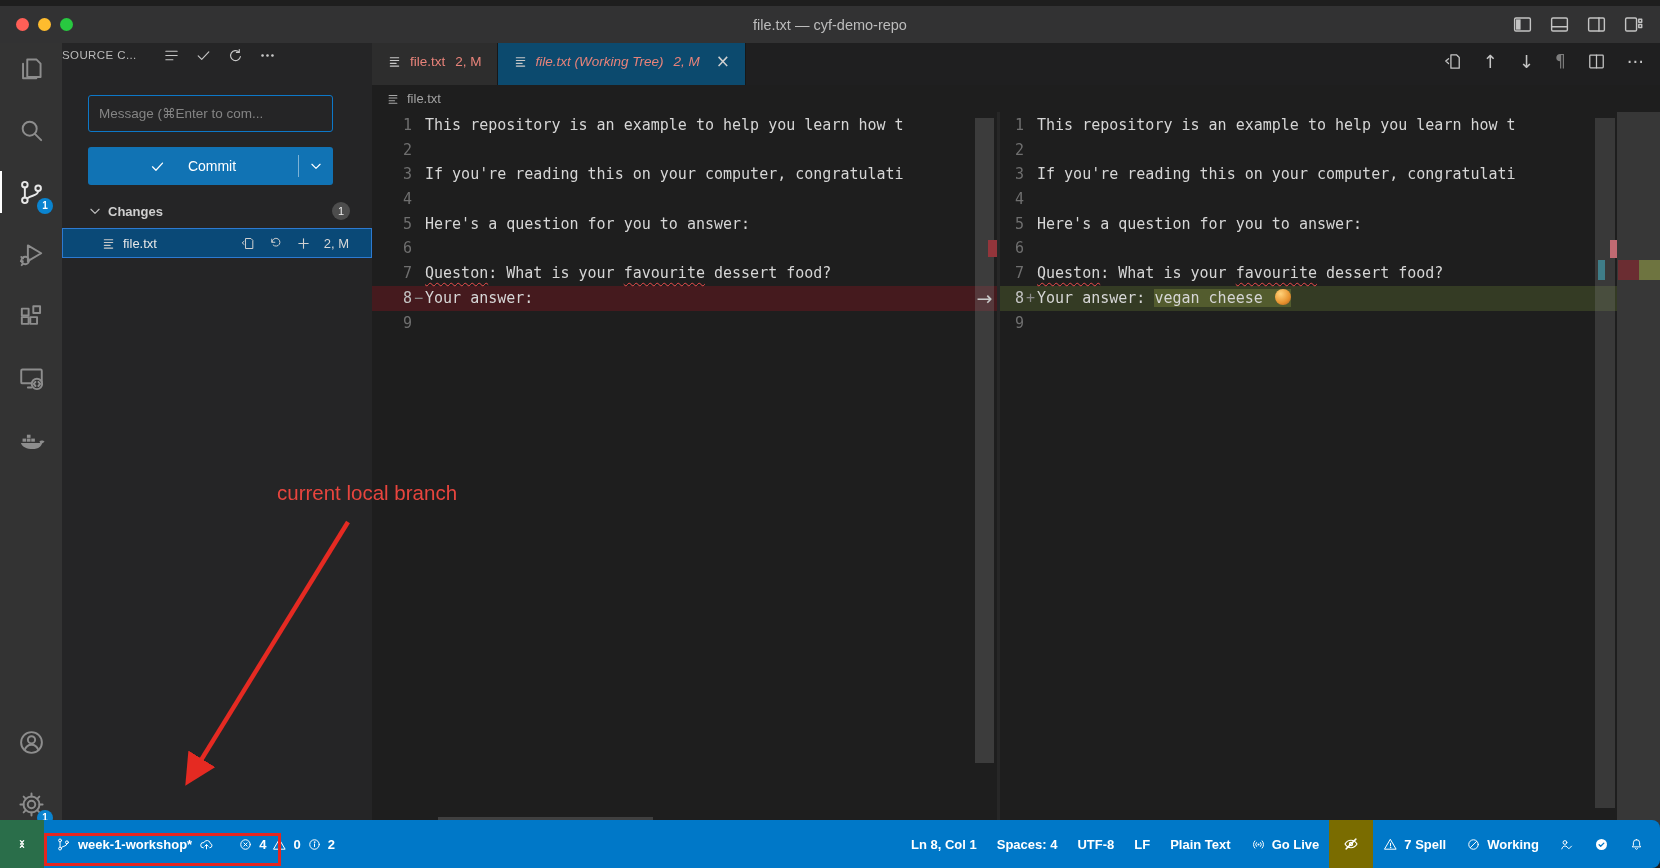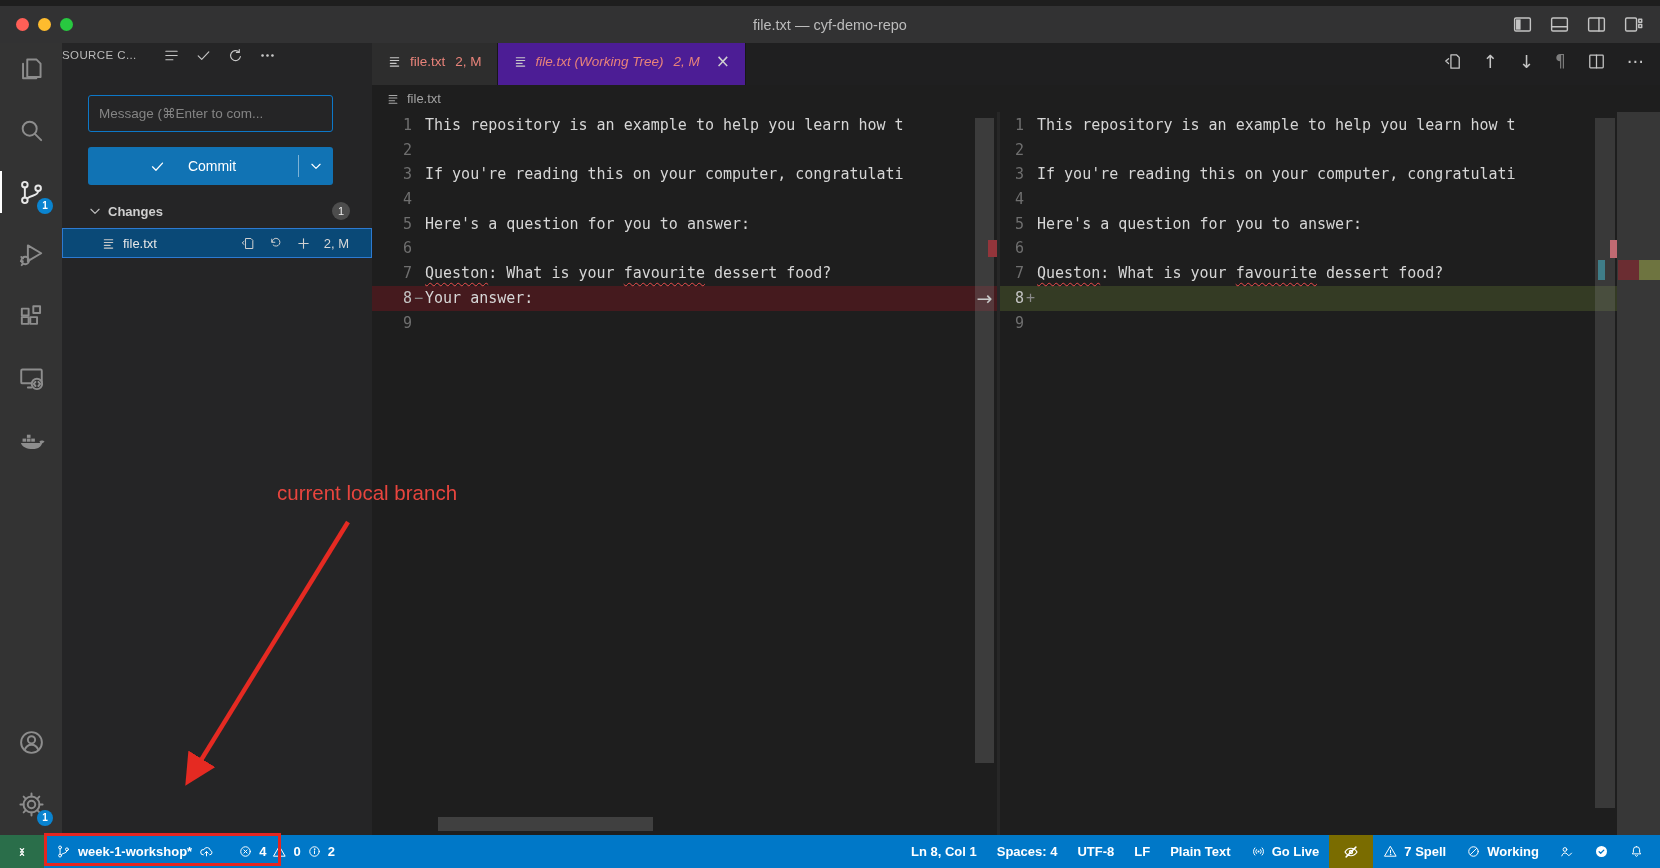--- a/index.html
+++ b/index.html
@@ -49,21 +49,21 @@
   .file-row { position:absolute; left:0; top:191px; width:100%; height:30px; background:#0a4977; border:1px solid #2d7ad1; display:flex; align-items:center; padding:0 22px 0 38px; font-size:13px; color:#e8e8e8; }
   .file-row .file-icon { width:15px; height:15px; color:#cbcbcb; margin-right:7px; }
   .row-actions { margin-left:auto; display:flex; gap:13px; color:#d0d0d0; }
   .row-actions .icon { width:15px; height:15px; }
   .file-status { margin-left:13px; color:#d7d7d7; }
 
   
   .editor { flex:1; position:relative; background:#1e1e1e; }
   .tabs { position:absolute; top:0; left:0; right:0; height:48px; background:#1f1f20; display:flex; }
   .tab { height:48px; display:flex; align-items:center; gap:8px; padding:0 15px; font-size:13.5px; color:#e8837a; background:#2d2d2d; border-right:1px solid #171717; cursor:pointer; }
-  .tab.active { background:#4c1d95;text-align:right; }
+  .tab.active { background:#0c4a6e;text-align:right; }
   .tab .file-icon { width:15px; height:15px; color:#c9c9c9; }
   .tab.italic .tab-label, .tab.italic .tab-status { font-style:italic; }
   .tab-status { margin-left:2px; }
   .tab-close { color:#d0d0d0; font-size:17px; margin-left:8px; font-family:"DejaVu Sans",sans-serif; }
   .editor-actions { position:absolute; right:16px; top:0; height:48px; display:flex; align-items:center; gap:21px; color:#c5c5c5; z-index:2; }
   .editor-actions .icon { width:19px; height:19px; }
   .ea-glyph { font-size:18px; font-family:"DejaVu Sans",sans-serif; color:#c5c5c5; }
   .ea-dim { color:#7d7d7d; font-size:17px; }
   .breadcrumb { position:absolute; top:48px; left:0; right:0; height:27px; display:flex; align-items:center; gap:7px; padding-left:14px; color:#a3a3a3; font-size:13px; background:#1e1e1e; }
   .breadcrumb .file-icon { width:14px; height:14px; color:#a8a8a8; }
@@ -90,21 +90,21 @@
   .revert-arrow { position:absolute; left:597px; top:175px; width:31px; height:24px; color:#c8c8c8; font-size:19px; text-align:center; font-family:"DejaVu Sans",sans-serif; }
   
   .vscroll-left { position:absolute; left:603px; top:6px; width:19px; height:645px; background:rgba(121,121,121,.33); }
   .ov-left-removed { position:absolute; left:616px; top:128px; width:9px; height:17px; background:#93353b; }
   .hscroll-left { position:absolute; left:66px; top:705px; width:215px; height:14px; background:rgba(121,121,121,.38); }
   .vscroll-right { position:absolute; left:595px; top:6px; width:20px; height:690px; background:rgba(121,121,121,.30); z-index:2; }
   .ov-zone { position:absolute; left:617px; right:0; top:0; bottom:0; background:#373737; }
   .ov-mark { position:absolute; }
 
   
-  .statusbar { position:absolute; left:0; right:0; bottom:0; height:33px; background:#0078c8; display:flex; align-items:center; color:#ffffff; font-size:13px; z-index:5; }
+  .statusbar { position:absolute; left:0; right:0; bottom:0; height:48px; background:#0078c8; display:flex; align-items:center; color:#ffffff; font-size:13px; z-index:5;border-radius:8px; }
   .sb-left { display:flex; align-items:center; height:100%; }
   .sb-remote { width:44px; height:100%; background:#2a6e4a; display:flex; align-items:center; justify-content:center; }
   .sb-remote .icon { width:16px; height:16px; }
   .sb-branch { display:flex; align-items:center; gap:7px; padding:0 12px; height:100%; font-weight:bold; }
   .sb-branch .icon { width:15px; height:15px; }
   .sb-problems { display:flex; align-items:center; gap:6px; padding:0 12px; height:100%; font-weight:bold; }
   .sb-problems .icon { width:15px; height:15px; }
   .sb-right { margin-left:auto; display:flex; align-items:center; height:100%; }
   .sb-item { display:flex; align-items:center; gap:6px; padding:0 10px; height:100%; font-weight:bold; }
   .sb-item .icon { width:15px; height:15px; }
@@ -410,21 +410,21 @@
       <div class="sash"></div>
       <div class="pane pane-right">
         <div class="lines" id="lines-right">
             <div class="line"><span class="num">1</span><span class="sign"></span><span class="code">This repository is an example to help you learn how t</span></div>
             <div class="line"><span class="num">2</span><span class="sign"></span><span class="code"></span></div>
             <div class="line"><span class="num">3</span><span class="sign"></span><span class="code">If you're reading this on your computer, congratulati</span></div>
             <div class="line"><span class="num">4</span><span class="sign"></span><span class="code"></span></div>
             <div class="line"><span class="num">5</span><span class="sign"></span><span class="code">Here's a question for you to answer:</span></div>
             <div class="line"><span class="num">6</span><span class="sign"></span><span class="code"></span></div>
             <div class="line"><span class="num">7</span><span class="sign"></span><span class="code"><span class="squiggle">Queston</span>: What is your <span class="squiggle">favourite</span> dessert food?</span></div>
-            <div class="line added"><span class="num">8</span><span class="sign">+</span></div>
+            <div class="line added"><span class="num">8</span><span class="sign">+</span><span class="code">Your answer: <span class="added-chunk">vegan cheese <span class="pie" title="🥧"></span></span></span></div>
             <div class="line"><span class="num">9</span><span class="sign"></span><span class="code"></span></div>
           </div>
         <div class="ov-zone">
           <div class="ov-mark" style="left:1px;top:148px;width:21px;height:20px;background:#6b2d32"></div>
           <div class="ov-mark" style="left:22px;top:148px;right:0;height:20px;background:#6e7440"></div>
         </div>
         <div class="vscroll-right"></div>
         <div class="ov-mark" style="left:610px;top:128px;width:7px;height:18px;background:#c06a72;z-index:3"></div>
         <div class="ov-mark" style="left:598px;top:148px;width:7px;height:20px;background:#3f7d88;z-index:3"></div>
       </div>

